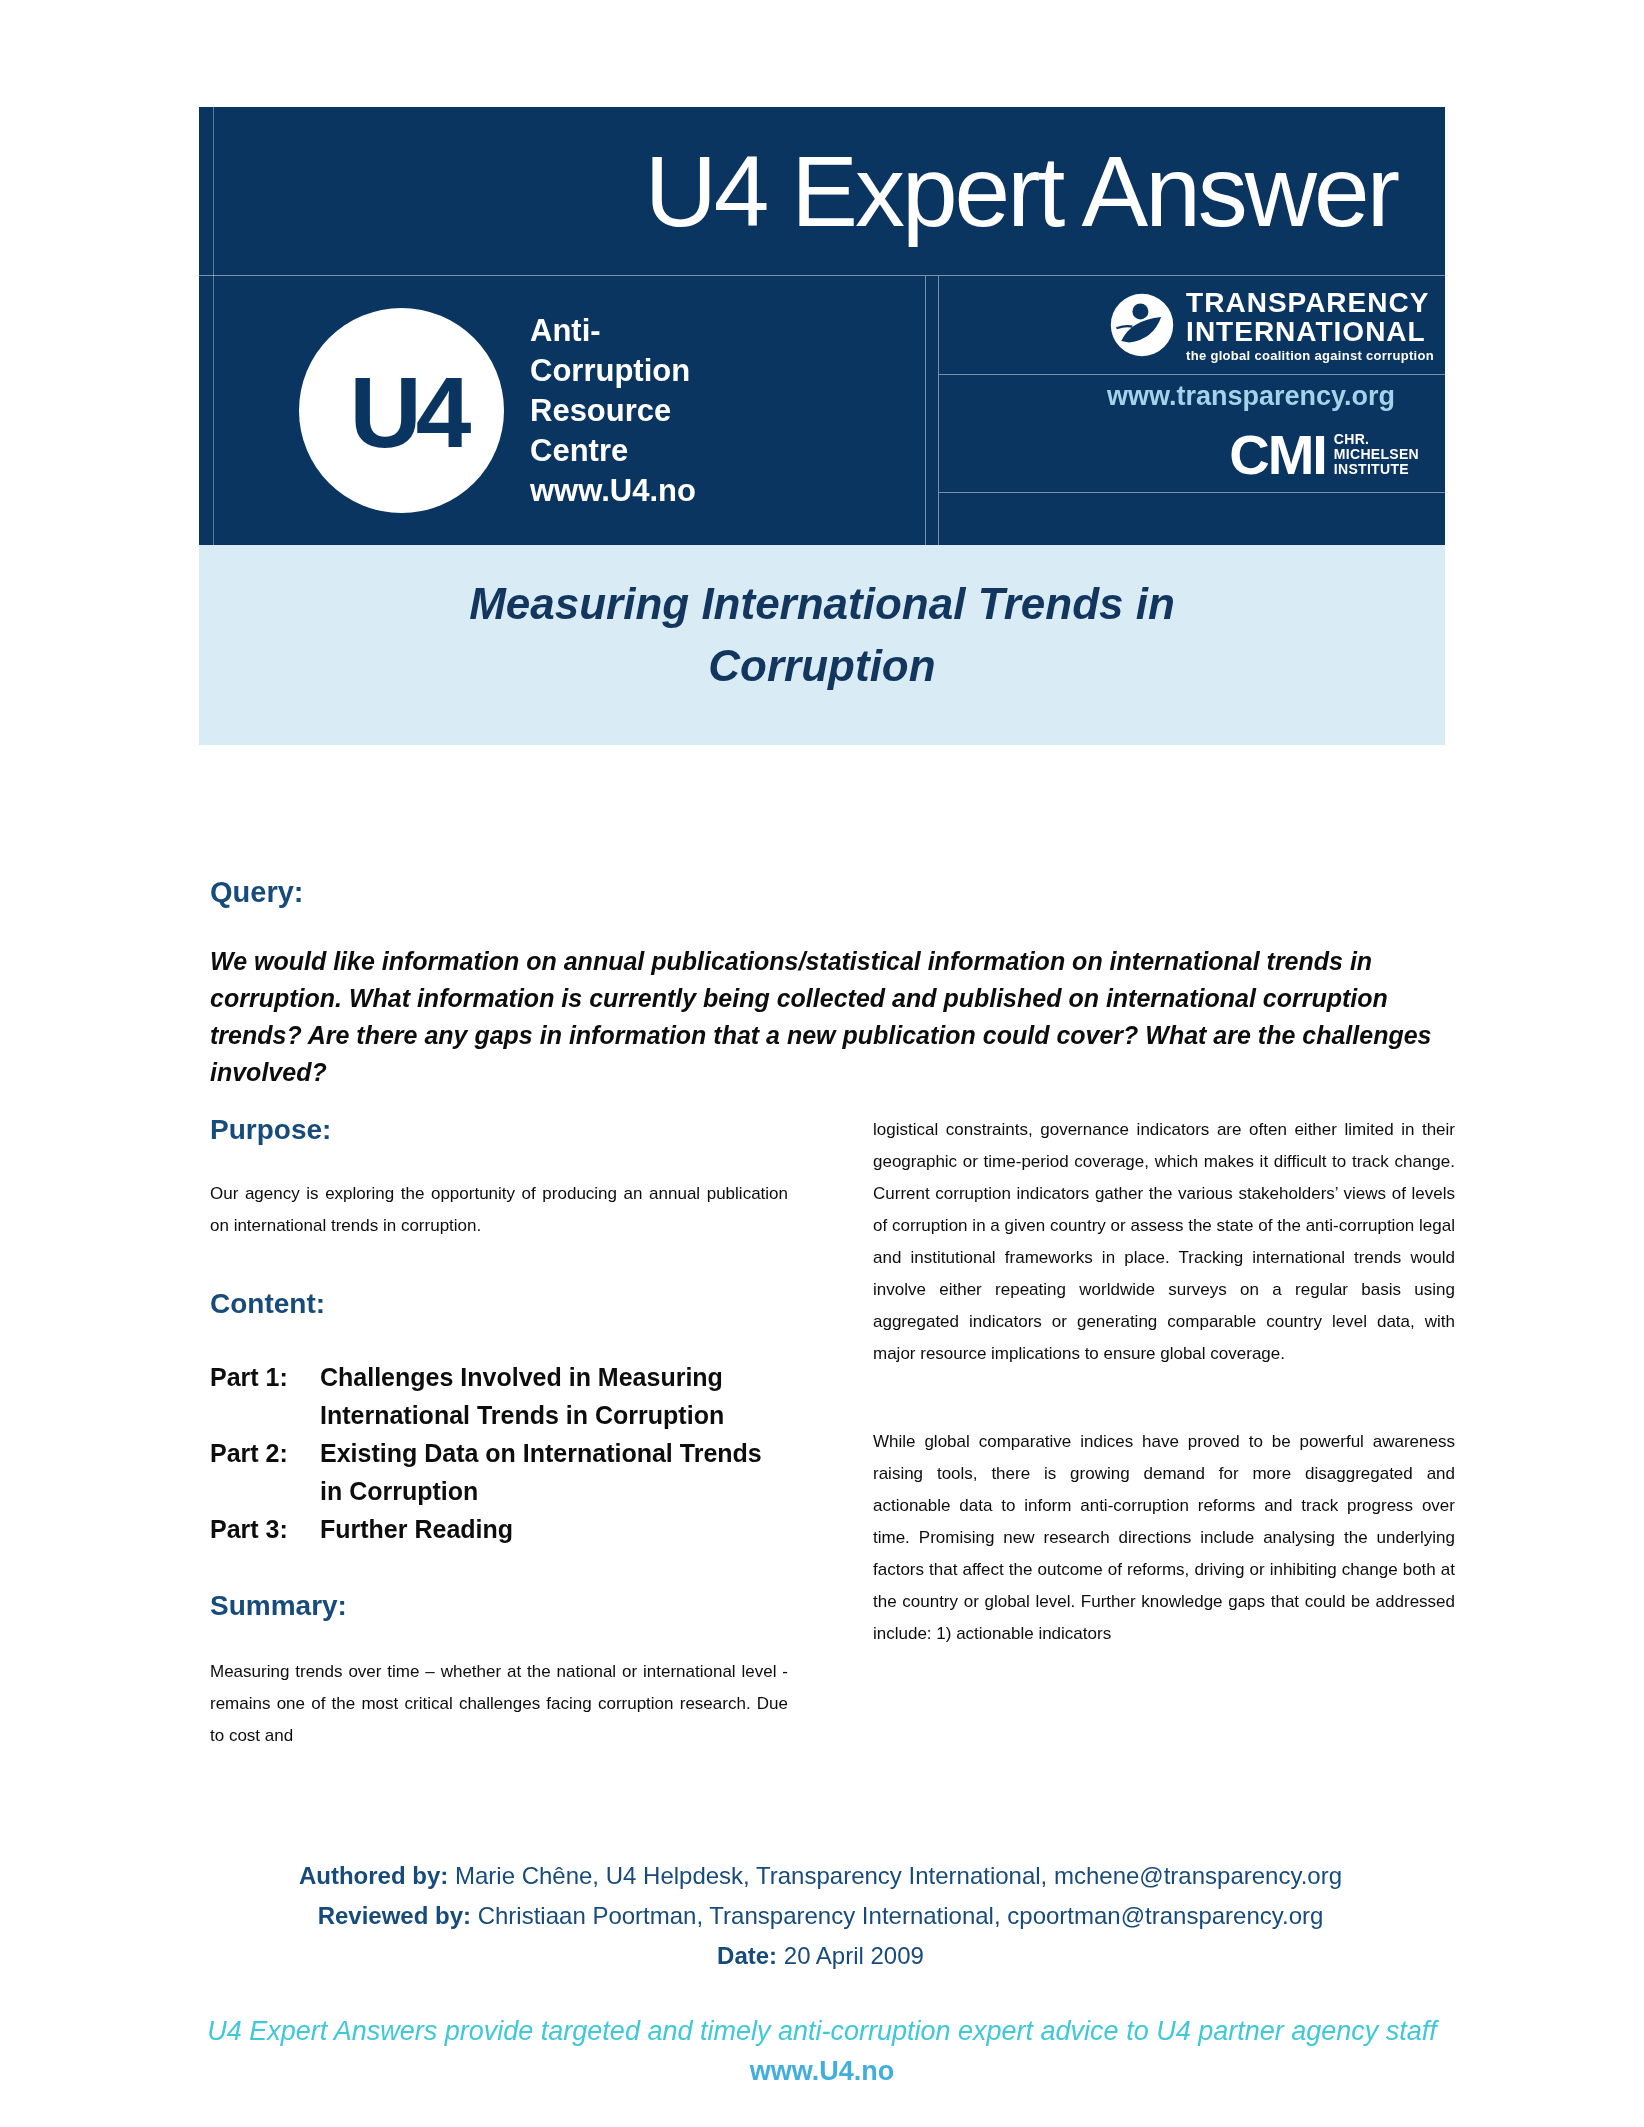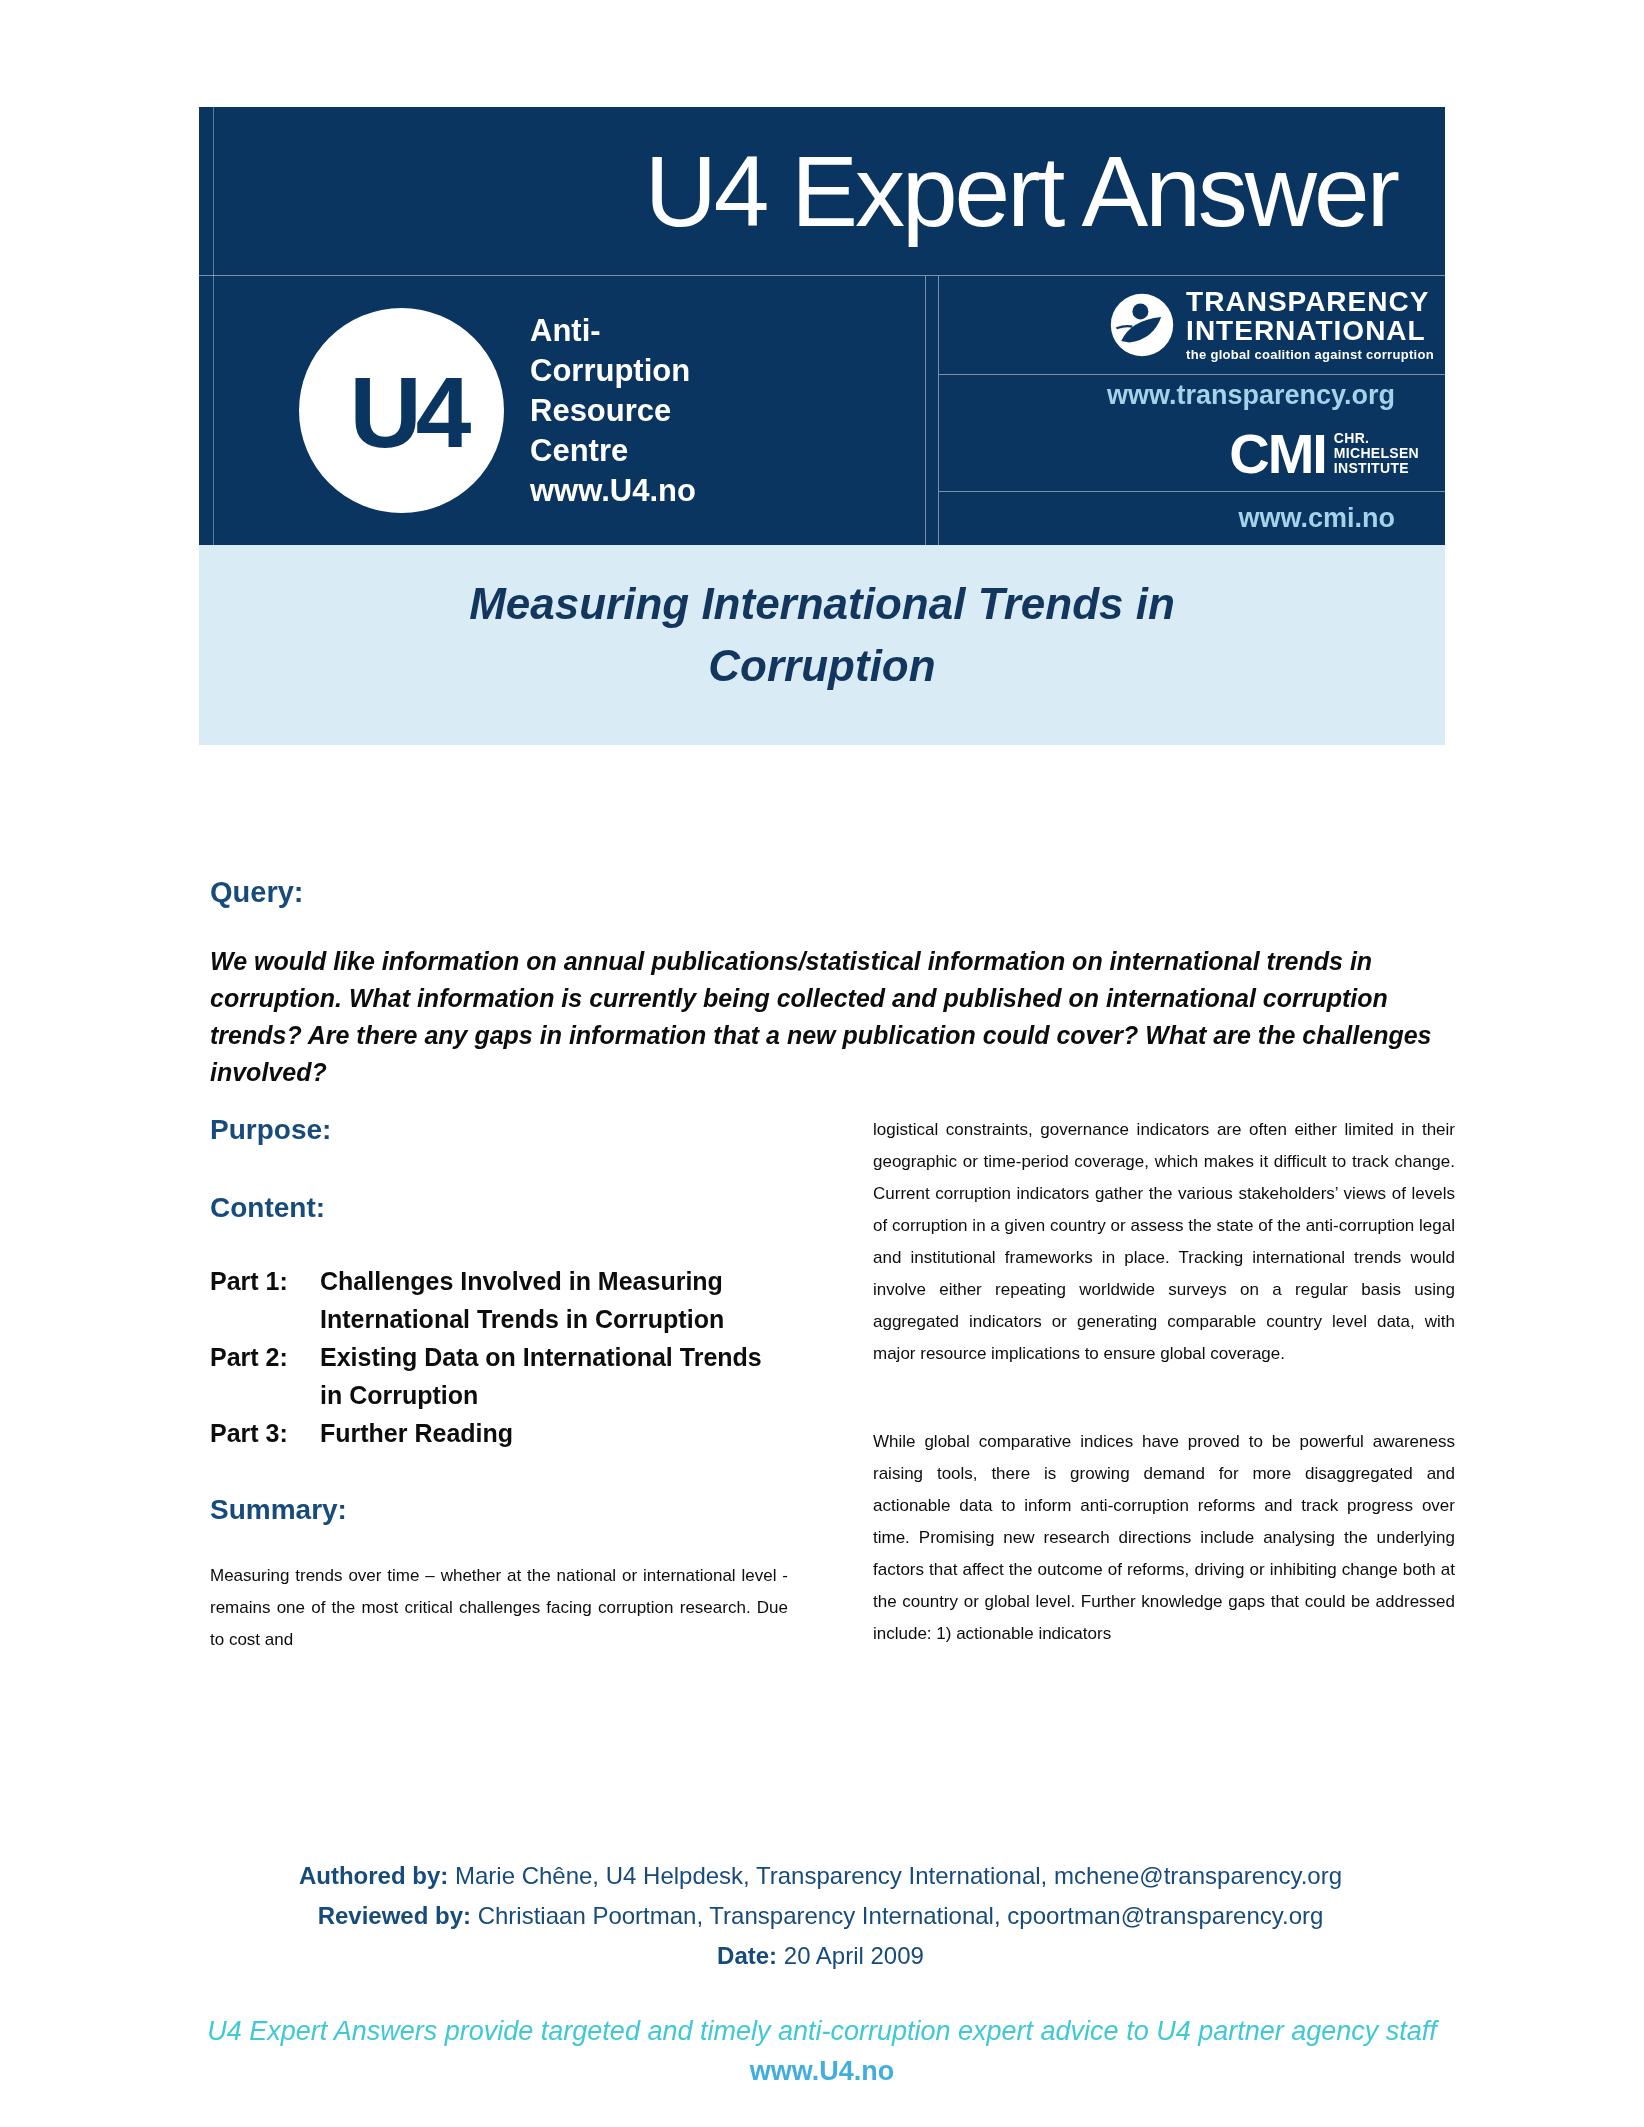--- a/index.html
+++ b/index.html
@@ -167,39 +167,39 @@
 
         <div class="cmi-block">
           <div class="cmi-mark">CMI</div>
           <div class="cmi-names">
             <div class="cmi-name-line">CHR.</div>
             <div class="cmi-name-line">MICHELSEN</div>
             <div class="cmi-name-line">INSTITUTE</div>
           </div>
         </div>
         <div class="hline"></div>
-        <div class="url-row url-row-cmi">www.cmi.no</div>
 
       </div>
     </div>
 
     <div class="title-band">
       <div class="doc-title">Measuring International Trends in Corruption</div>
     </div>
   </div>
 
   <div class="query-section">
     <div class="section-heading">Query:</div>
     <div class="query-text">We would like information on annual publications/statistical information on international trends in corruption. What information is currently being collected and published on international corruption trends? Are there any gaps in information that a new publication could cover? What are the challenges involved?</div>
   </div>
 
   <div class="columns">
 
     <div class="col-left">
       <div class="section-heading">Purpose:</div>
+      <div class="body-par purpose-par">Our agency is exploring the opportunity of producing an annual publication on international trends in corruption.</div>
 
       <div class="section-heading content-heading">Content:</div>
       <div class="content-list">
         <div class="content-item">
           <span class="lbl">Part 1:</span>
           <span class="txt">Challenges Involved in Measuring International Trends in Corruption</span>
         </div>
         <div class="content-item">
           <span class="lbl">Part 2:</span>
           <span class="txt">Existing Data on International Trends in Corruption</span>

